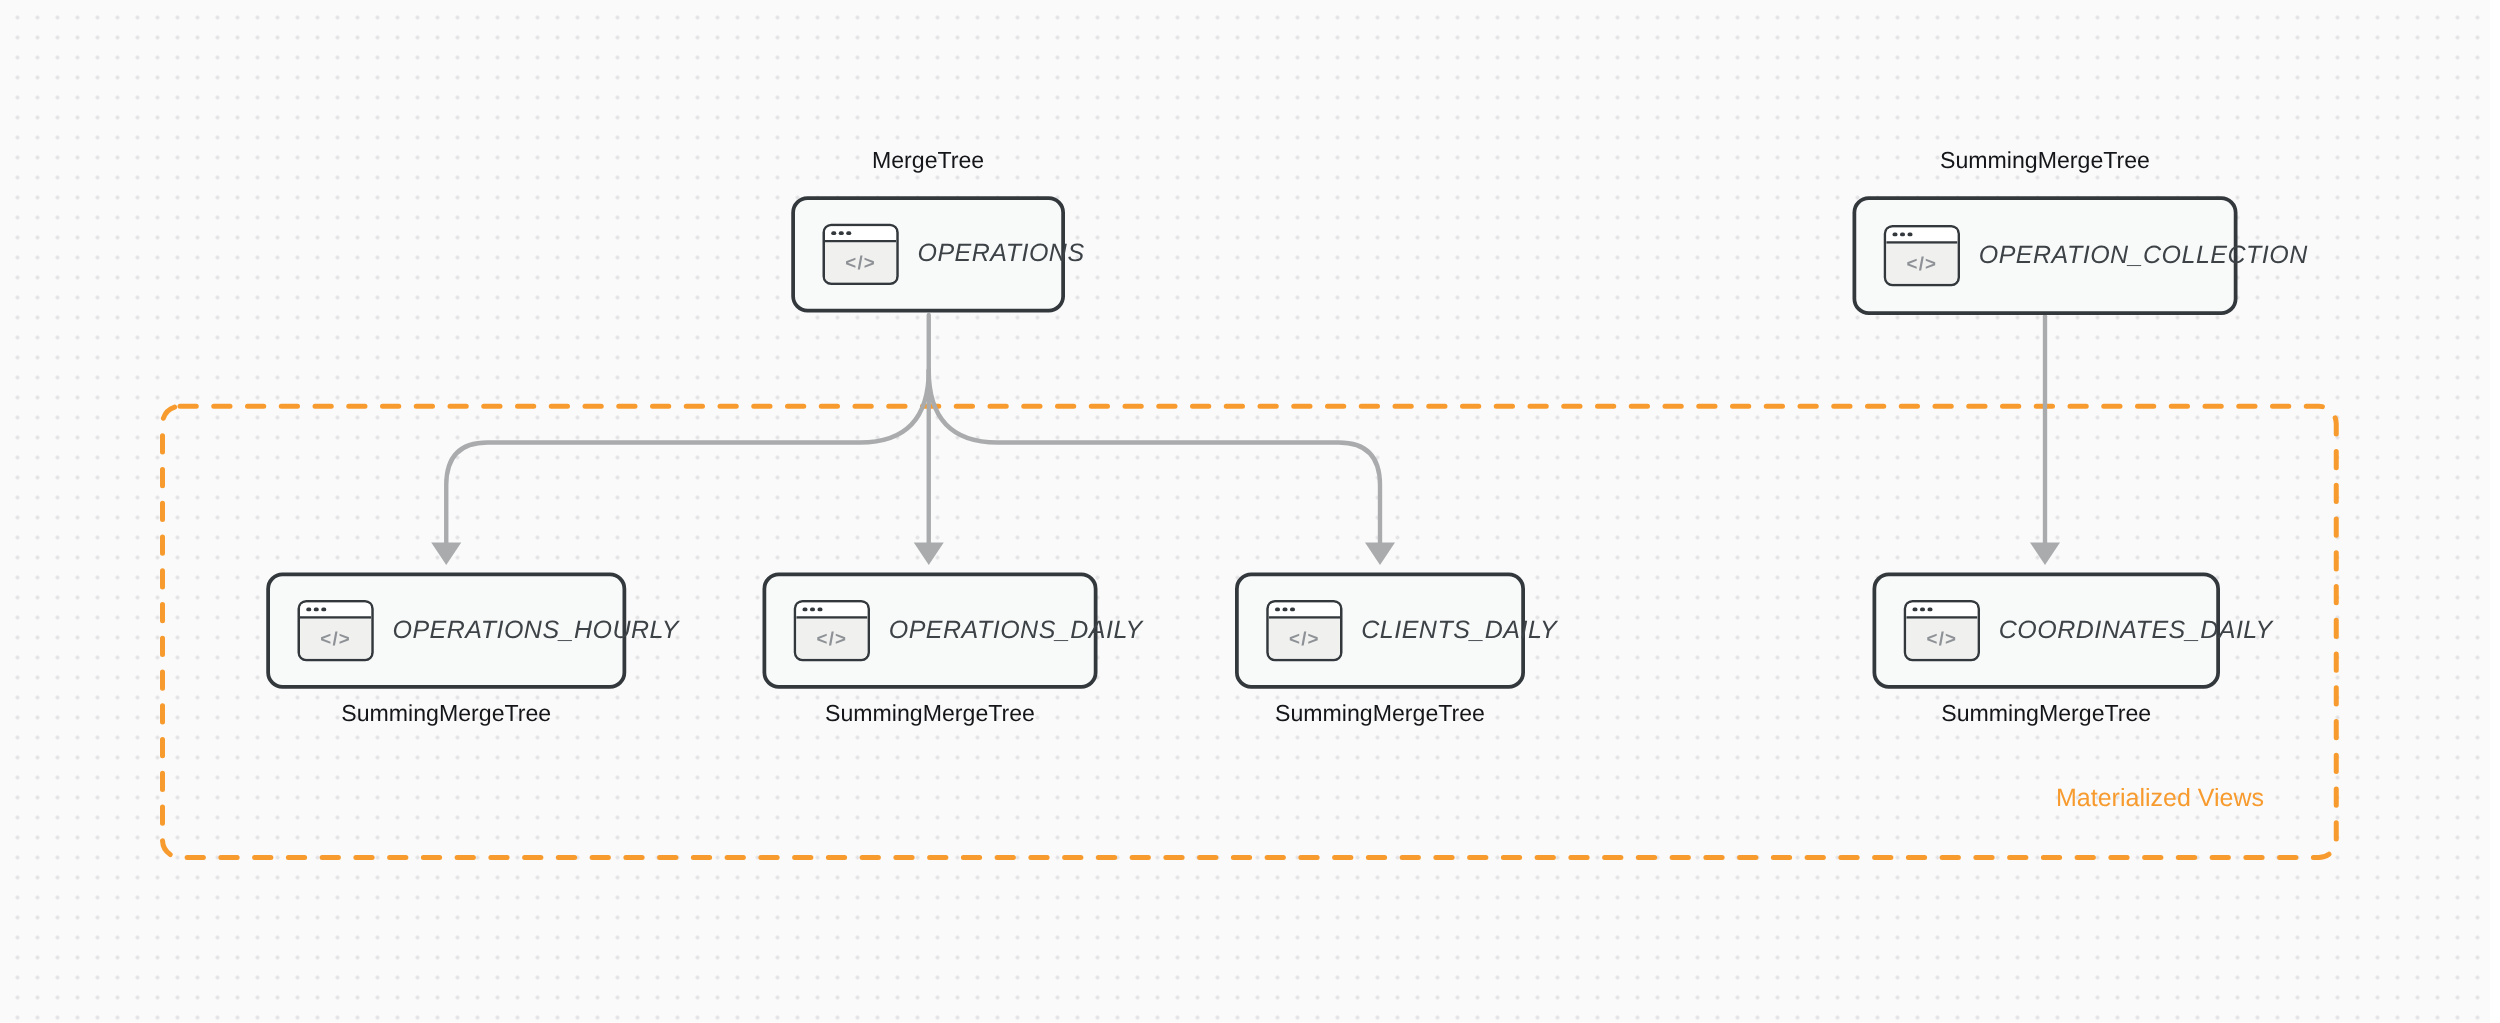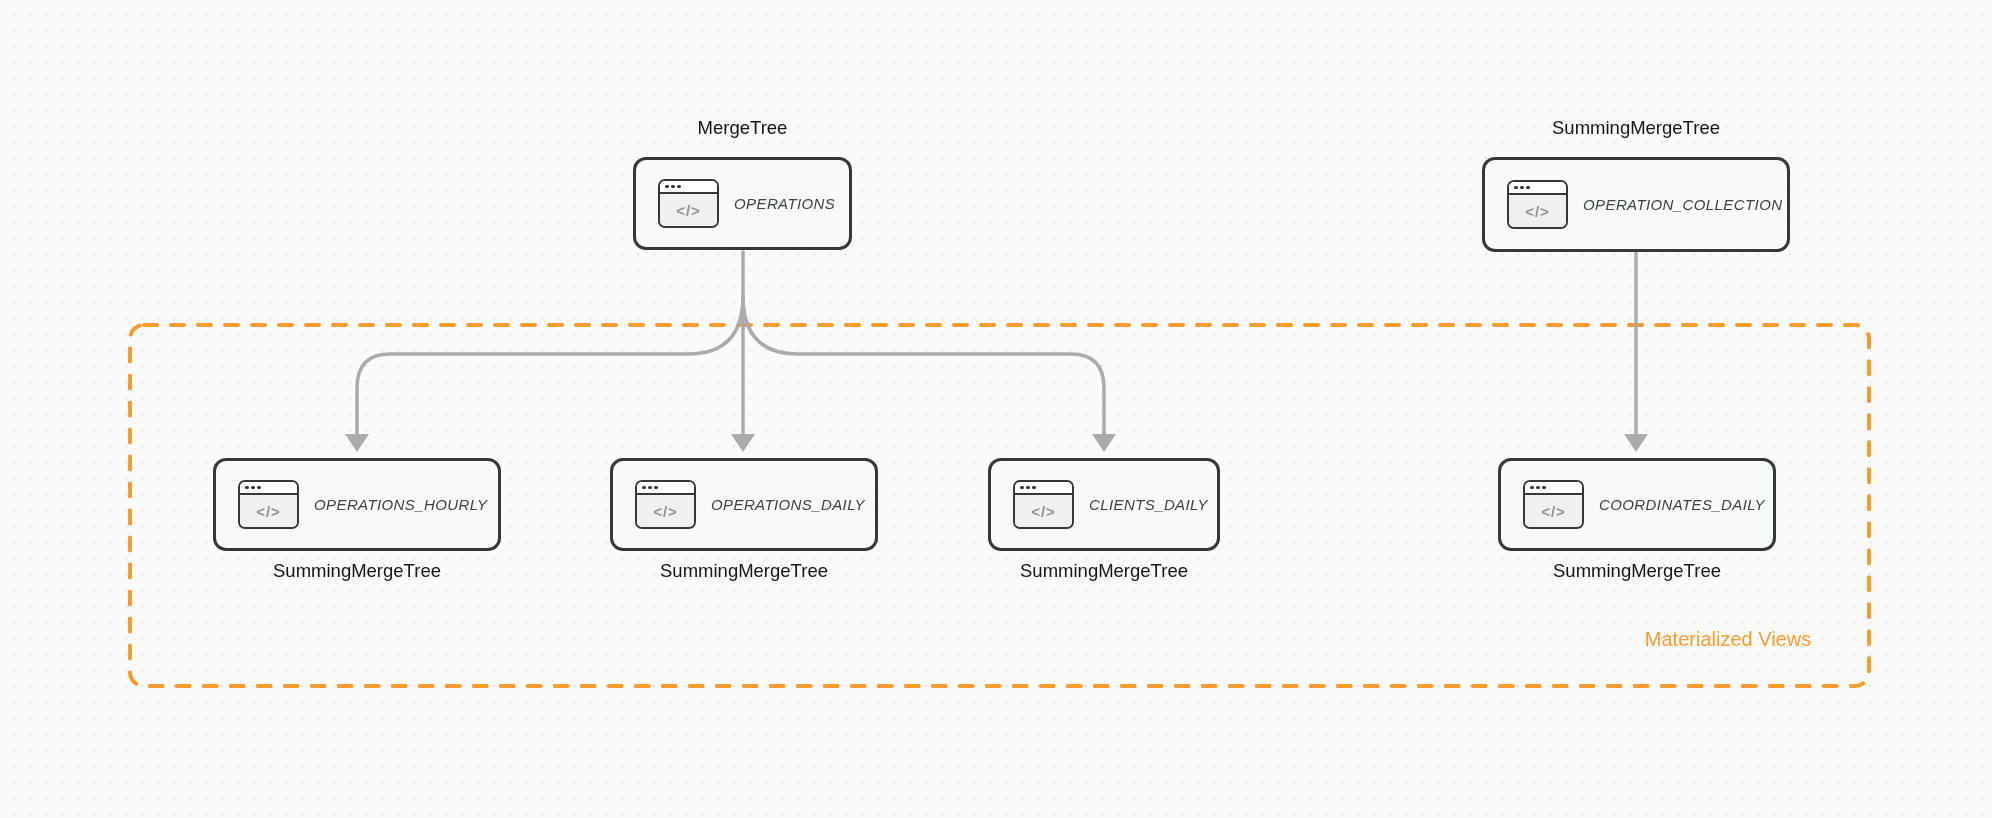--- a/index.html
+++ b/index.html
@@ -14,21 +14,21 @@
   
   .node-box{
     position:absolute;height:93px;box-sizing:border-box;
     background:var(--node-fill,#f8f9f9);
     border:3px solid var(--node-border,#33383d);
     border-radius:13px;
     display:flex;align-items:center;gap:15px;
     padding:0 16px 0 22px;white-space:nowrap;
   }
   .table-name{
-    font-style:italic;font-size:15px;letter-spacing:.4px;
+    font-style:italic;font-size:20px;letter-spacing:.4px;
     color:var(--table-text,#3d4247);
   }
   .engine-label{
     position:absolute;height:24px;line-height:24px;text-align:center;
     font-size:18.5px;color:var(--engine-text,#151619);
   }
   
   .win-icon{
     width:61px;height:49px;box-sizing:border-box;flex:0 0 auto;
     border:2.5px solid var(--node-border,#33383d);border-radius:7px;

